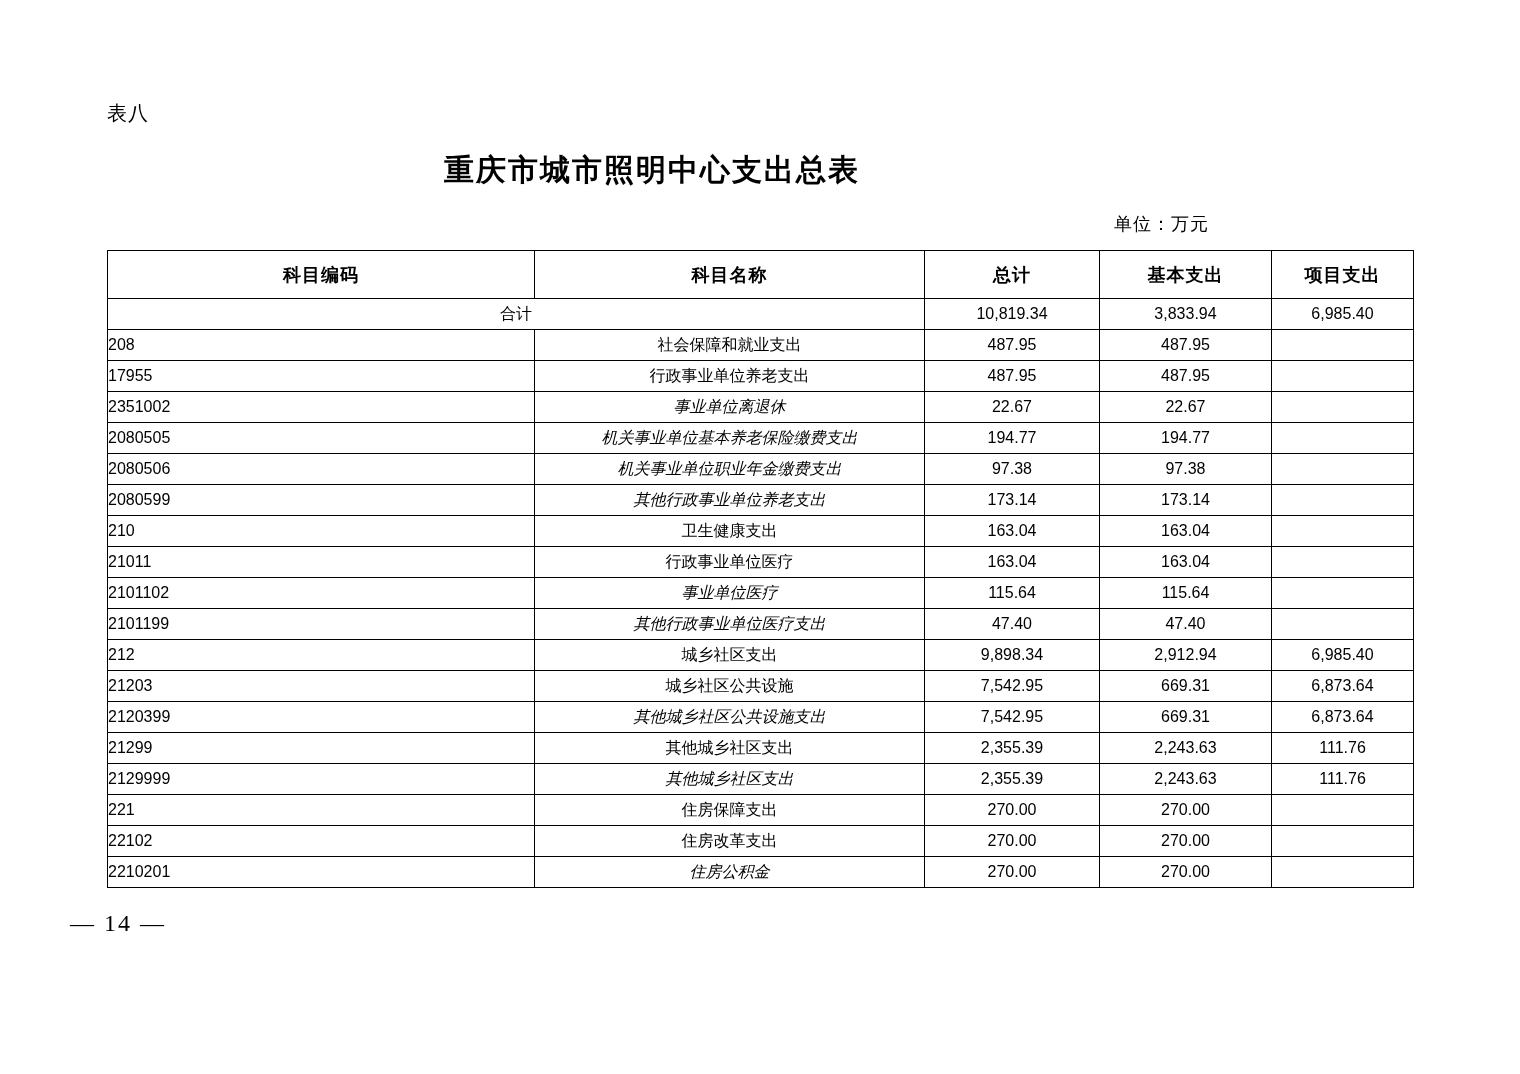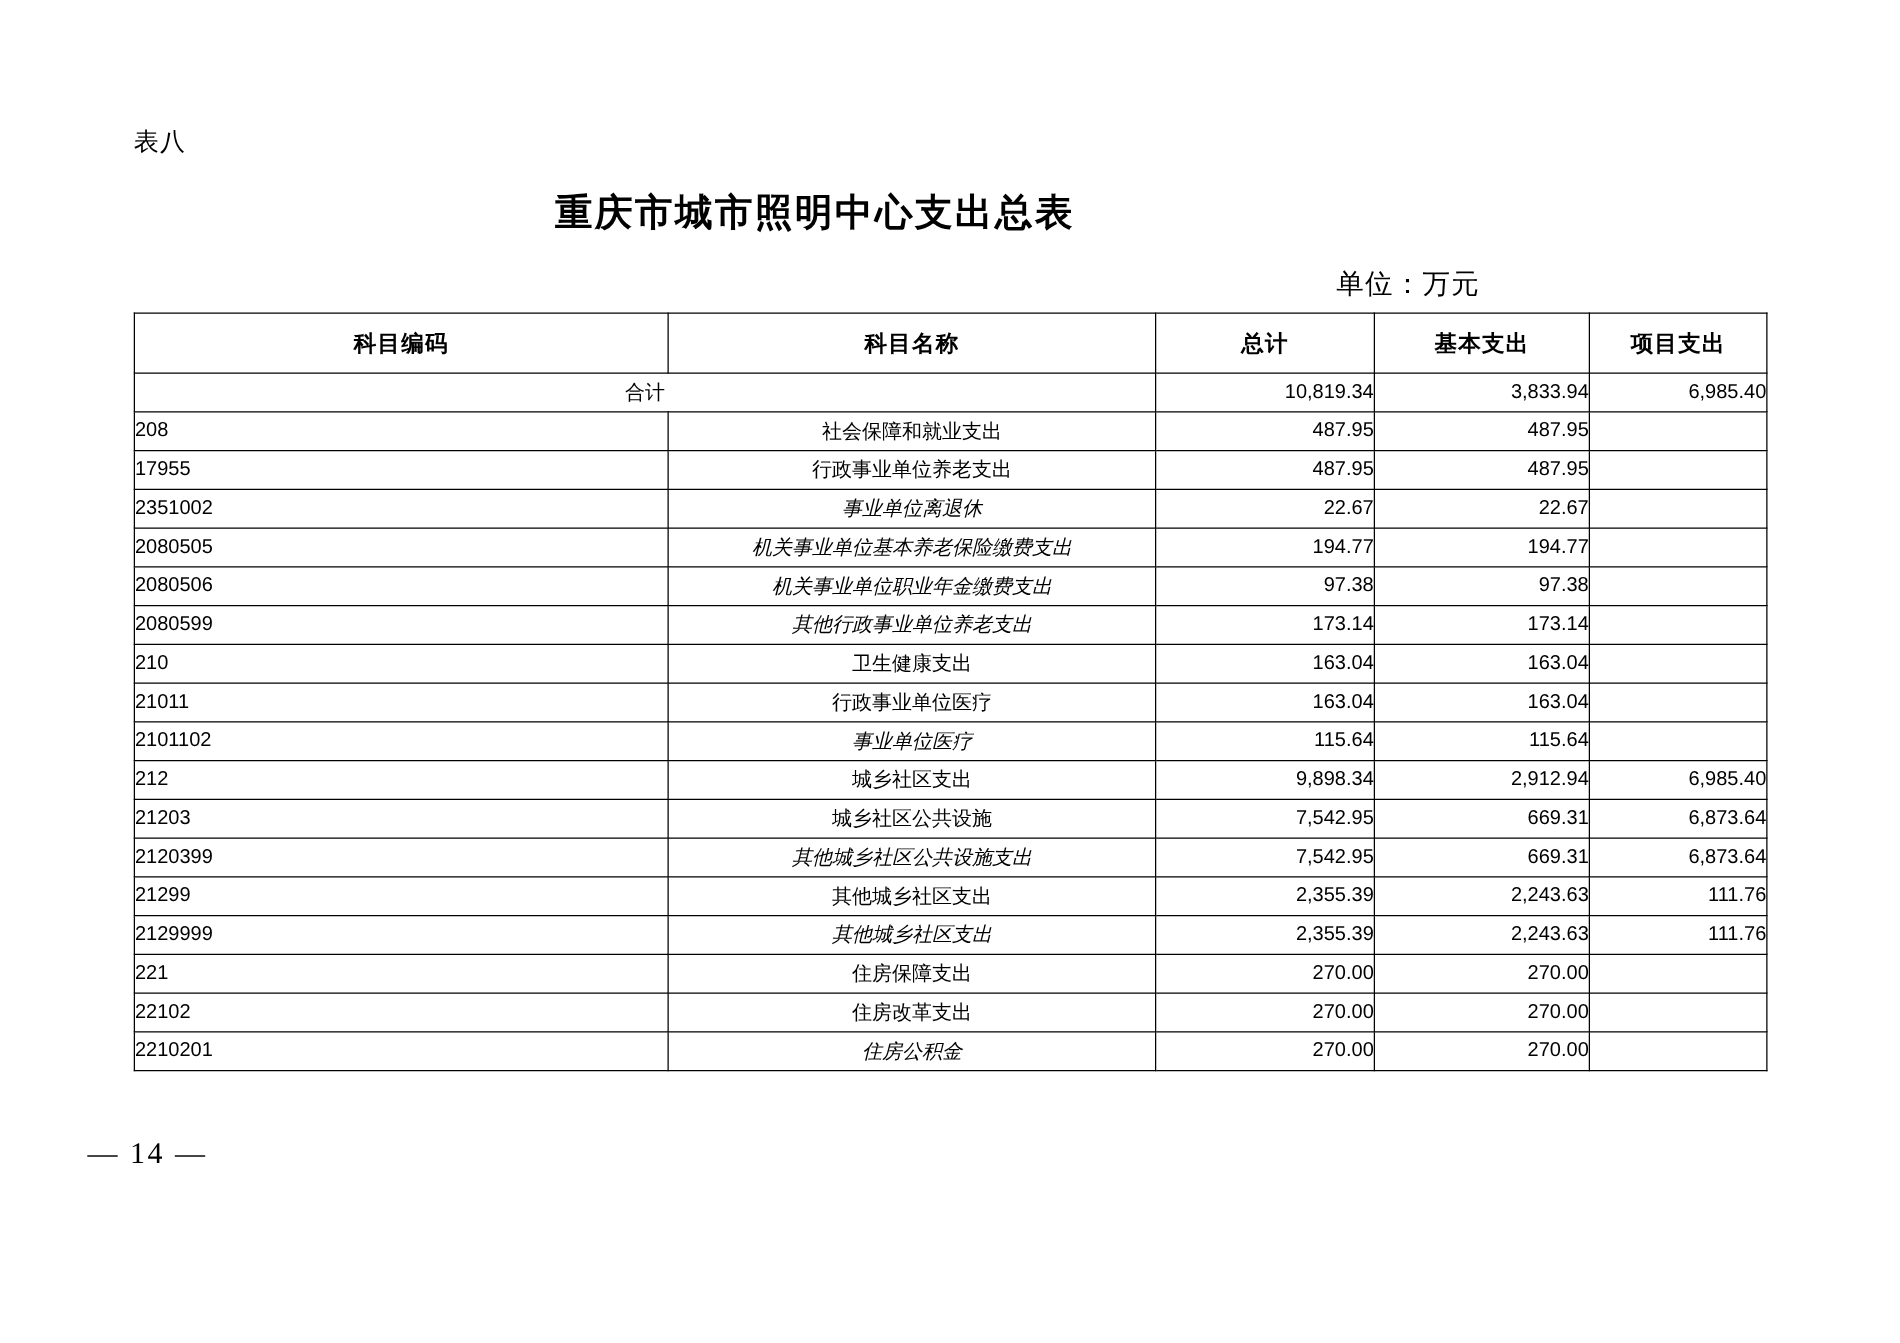--- a/index.html
+++ b/index.html
@@ -35,23 +35,23 @@
     right: 0;
     top: 150px;
     text-align: center;
     font-size: 30px;
     font-weight: bold;
     letter-spacing: 2px;
     font-family: Liberation Mono, monospace;
   }
   .unit-note {
     position: absolute;
-    right: 120px;
+    right: 95px;
     top: 212px;
-    font-size: 22px;
+    font-size: 18px;
     font-family: Liberation Sans, sans-serif;
     letter-spacing: 1px;
   }
   table.budget {
     position: absolute;
     left: 107px;
     top: 250px;
     width: 1306px;
     border-collapse: collapse;
     table-layout: fixed;
@@ -81,21 +81,21 @@
     text-align: left;
     font-size: 16px;
     font-family: "Liberation Sans", sans-serif;
   }
   td.name {
     text-align: center;
     font-size: 16px;
     font-family: "Liberation Sans", sans-serif;
   }
   td.num {
-    text-align: right;
+    text-align: center;
     padding-right: 10px;
     font-size: 16px;
     font-family: "Liberation Sans", sans-serif;
   }
   td.total-label {
     text-align: center;
     font-size: 17px;
     font-family: "Liberation Sans", sans-serif;
   }
   .ind0 { padding-left: 10px; }
@@ -206,20 +206,27 @@
           <td class="num"></td>
         </tr>
         <tr>
           <td class="code ind2">2101102</td>
           <td class="name nind2">事业单位医疗</td>
           <td class="num">115.64</td>
           <td class="num">115.64</td>
           <td class="num"></td>
         </tr>
         <tr>
+          <td class="code ind2">2101199</td>
+          <td class="name nind2">其他行政事业单位医疗支出</td>
+          <td class="num">47.40</td>
+          <td class="num">47.40</td>
+          <td class="num"></td>
+        </tr>
+        <tr>
           <td class="code ind0">212</td>
           <td class="name nind0">城乡社区支出</td>
           <td class="num">9,898.34</td>
           <td class="num">2,912.94</td>
           <td class="num">6,985.40</td>
         </tr>
         <tr>
           <td class="code ind1">21203</td>
           <td class="name nind1">城乡社区公共设施</td>
           <td class="num">7,542.95</td>

